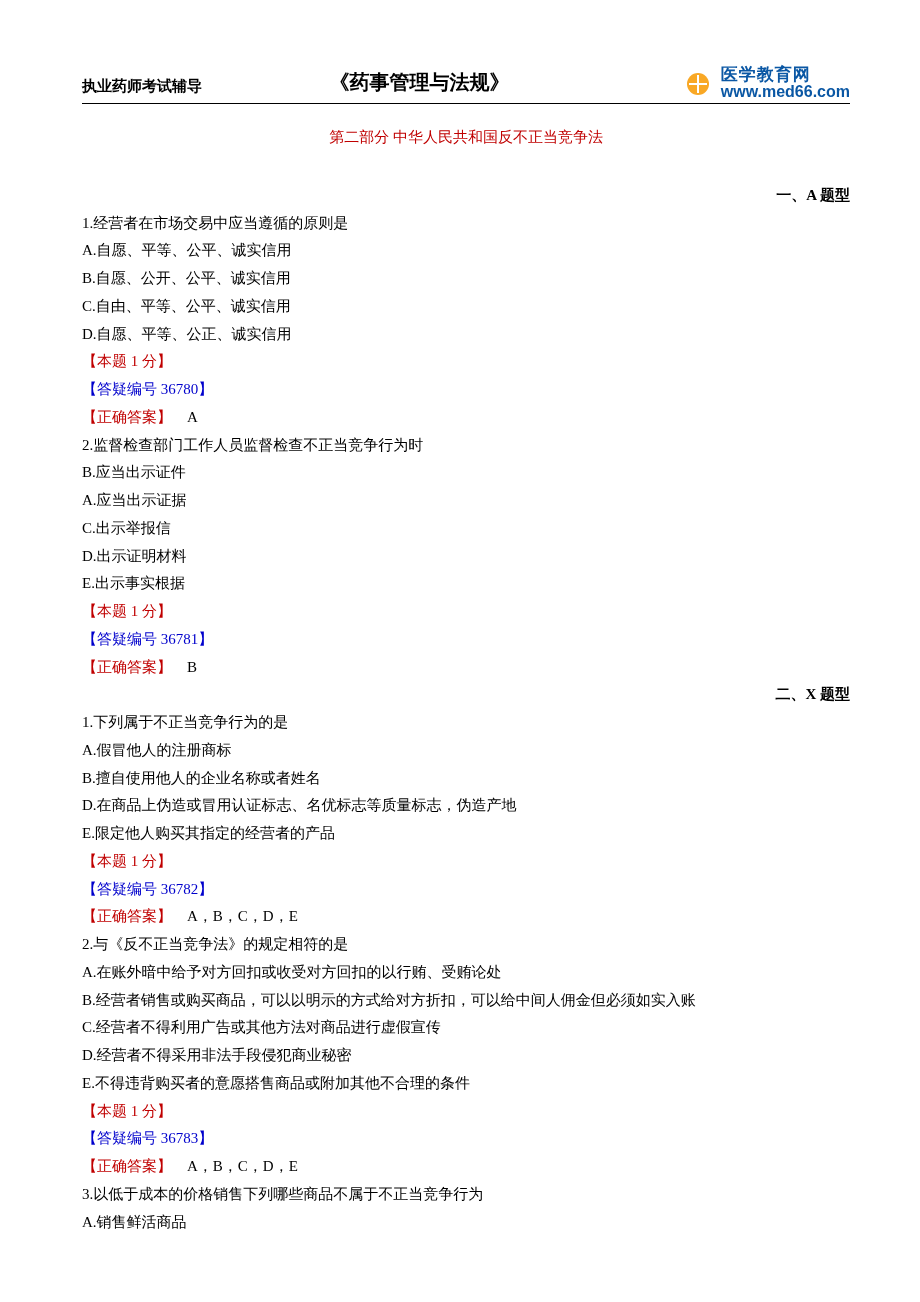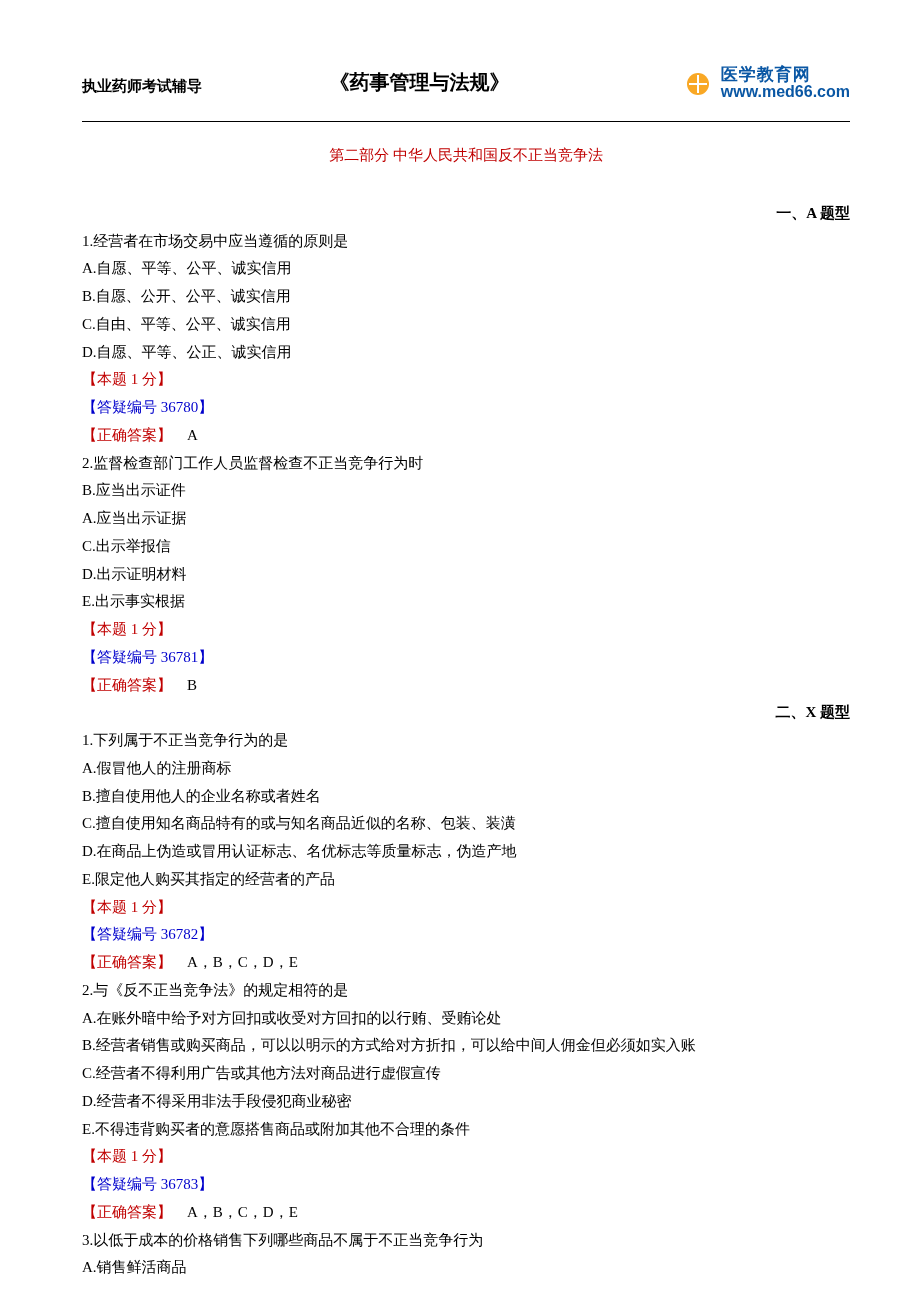--- a/index.html
+++ b/index.html
@@ -9,21 +9,21 @@
       line-height: 1.85;
       background: #fff;
       width: 920px;
       padding: 56px 70px 30px 82px;
       color: #000;
     }
     .header {
       display: flex;
       align-items: flex-end;
       border-bottom: 1.5px solid #000;
-      padding-bottom: 20px;
+      padding-bottom: 2px;
       margin-bottom: 20px;
     }
     .header-left {
       font-weight: bold;
       font-size: 15px;
       flex: 0 0 auto;
     }
     .header-center {
       font-family: "SimHei", "黑体", sans-serif;
       font-weight: bold;
@@ -125,21 +125,20 @@
   <div>E.出示事实根据</div>
   <div class="red">【本题 1 分】</div>
   <div class="blue">【答疑编号 36781】</div>
   <div><span class="red">【正确答案】</span><span>　B</span></div>
 
   <div class="bold">二、X 题型</div>
 
   <div>1.下列属于不正当竞争行为的是</div>
   <div>A.假冒他人的注册商标</div>
   <div>B.擅自使用他人的企业名称或者姓名</div>
-  <div>C.擅自使用知名商品特有的或与知名商品近似的名称、包装、装潢</div>
   <div>D.在商品上伪造或冒用认证标志、名优标志等质量标志，伪造产地</div>
   <div>E.限定他人购买其指定的经营者的产品</div>
   <div class="red">【本题 1 分】</div>
   <div class="blue">【答疑编号 36782】</div>
   <div><span class="red">【正确答案】</span><span>　A，B，C，D，E</span></div>
 
   <div>2.与《反不正当竞争法》的规定相符的是</div>
   <div>A.在账外暗中给予对方回扣或收受对方回扣的以行贿、受贿论处</div>
   <div>B.经营者销售或购买商品，可以以明示的方式给对方折扣，可以给中间人佣金但必须如实入账</div>
   <div>C.经营者不得利用广告或其他方法对商品进行虚假宣传</div>

